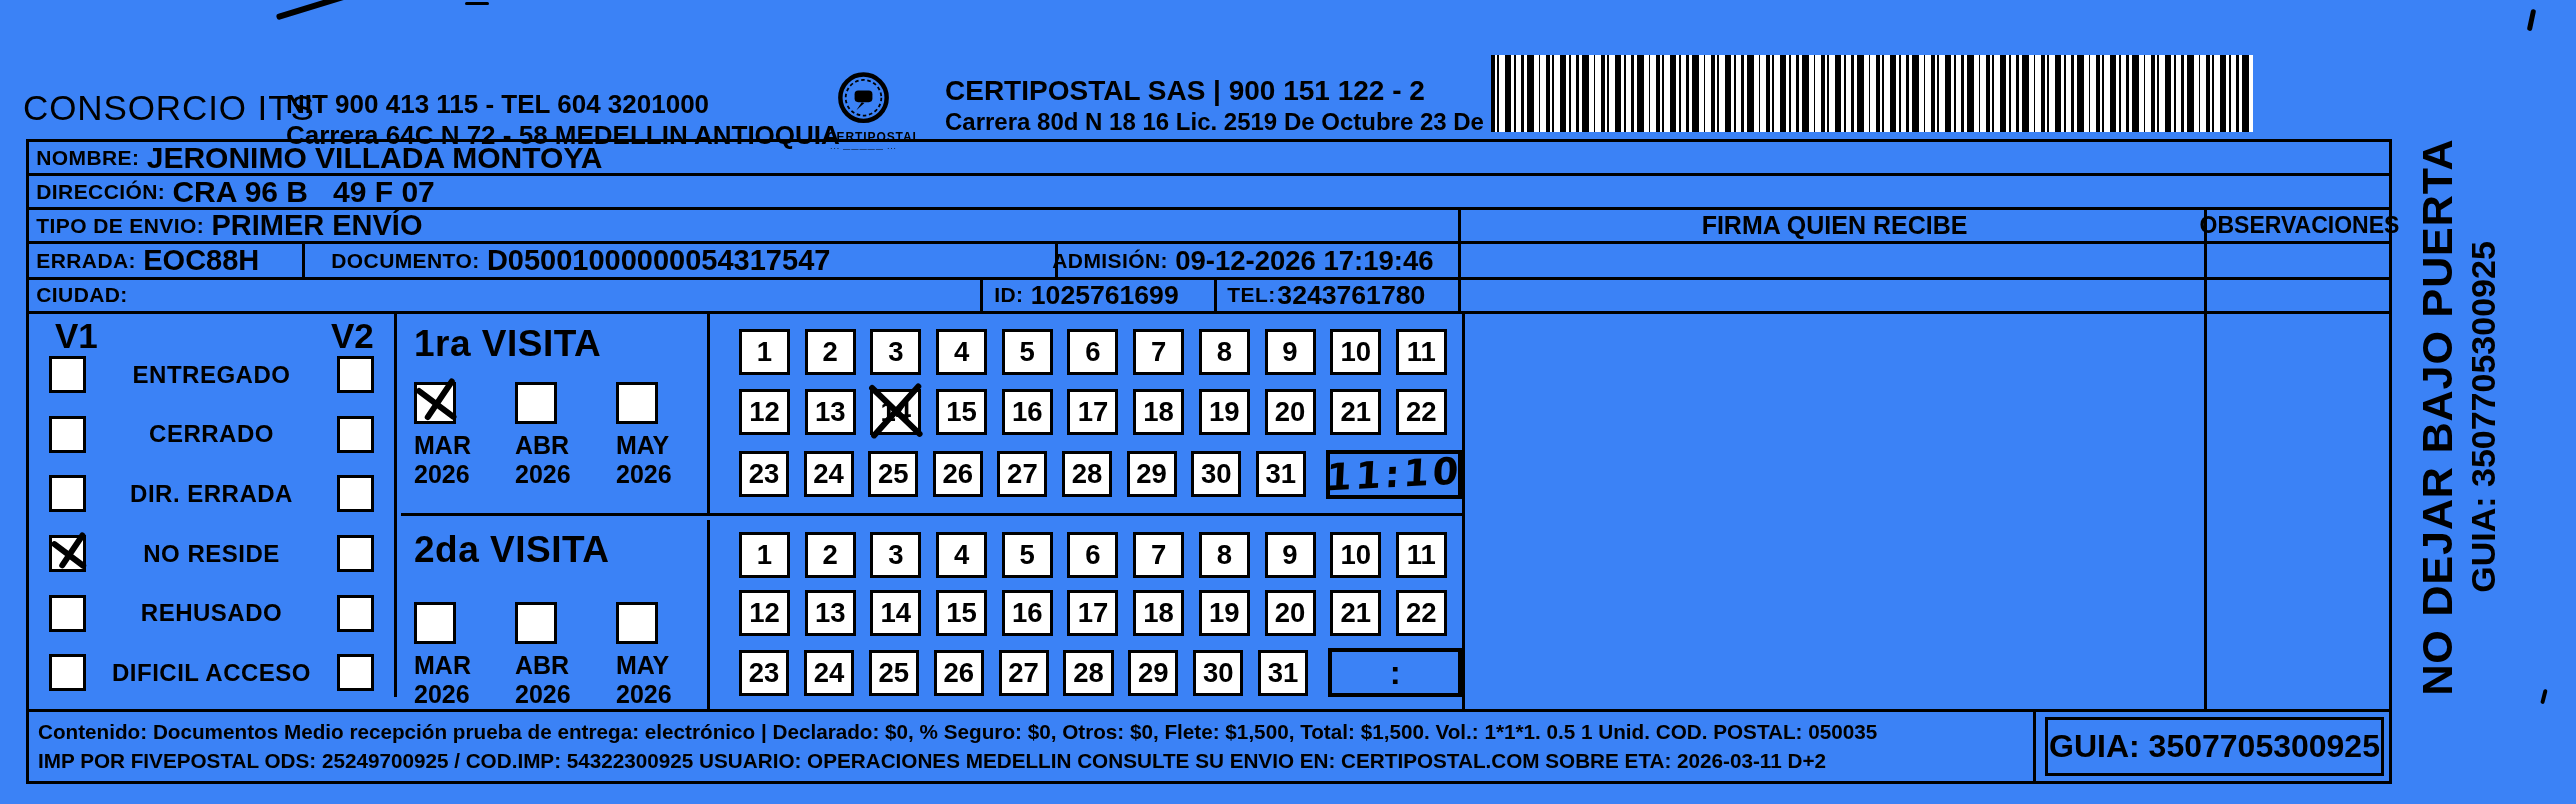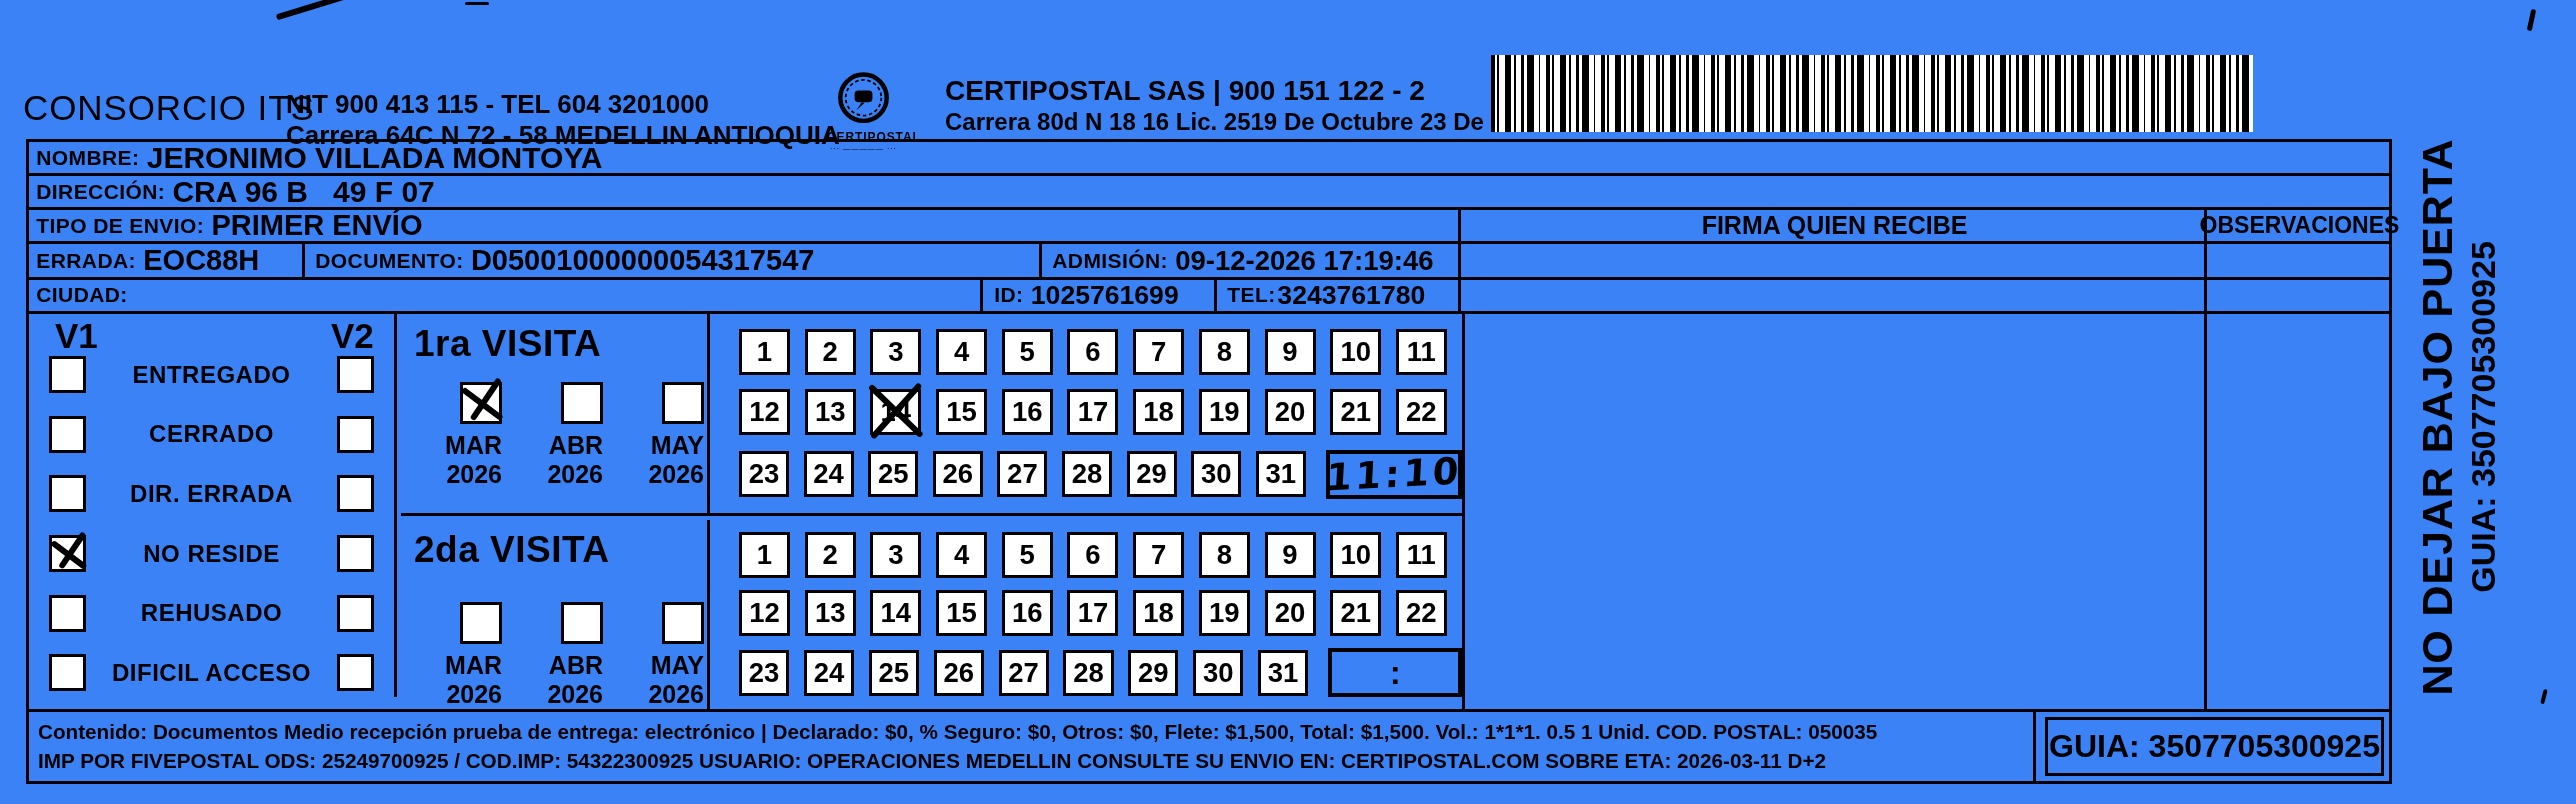--- a/index.html
+++ b/index.html
@@ -41,21 +41,21 @@
   .val { font-size:29px; font-weight:600; white-space:nowrap; }
   .r1 { top:0; height:34px; } .r2 { top:34px; height:34px; }
   .r3 { top:68px; height:34px; border-bottom:3.7px solid #000; }
   .r4 { top:102px; height:36px; } .r5 { top:137px; height:35px; }
   .row-plain { display:block; }
   .c-tipo { left:0; width:1432px; border-right:3.7px solid #000; }
   .c-firmah { left:1436px; width:742px; border-right:3.7px solid #000; justify-content:center; }
   .c-obsh { left:2181px; right:0; justify-content:center; }
   .hdr-cell { font-weight:700; font-size:25px; }
   .c-placa { left:0; width:276px; border-right:3.7px solid #000; }
-  .c-doc { left:279px; width:734px; border-right:3.7px solid #000; }
+  .c-doc { left:295px; width:734px; border-right:3.7px solid #000; }
   .c-adm { left:1016px; width:416px; border-right:3.7px solid #000; }
   .c-ciudad { left:0; width:954px; border-right:3.7px solid #000; }
   .c-id { left:958px; width:230px; border-right:3.7px solid #000; }
   .c-tel { left:1191px; width:241px; border-right:3.7px solid #000; }
   .firma-empty { position:absolute; left:1436px; top:102px; width:742px; height:465px; border-right:3.7px solid #000; }
   .obs-empty { position:absolute; left:2181px; top:102px; right:0; height:465px; }
 
   
   .visits { position:absolute; left:0; top:172px; width:1436px; height:395px; border-right:3.7px solid #000; }
   .v1v2 { position:absolute; left:0; top:0; bottom:12px; width:368px; border-right:3.7px solid #000; }
@@ -71,21 +71,21 @@
     width:136%; height:5.5px; background:#000; border-radius:3.7px; }
   .hand-x::before { transform:rotate(37deg); } .hand-x::after { transform:rotate(-56deg) translateX(5.5px); }
 
   .visit { position:absolute; left:372px; right:0; }
   .visit1 { top:0; height:202px; border-bottom:3.7px solid #000; }
   .visit2 { top:206px; bottom:0; }
   .visit-label { position:absolute; left:0; top:0; bottom:0; width:309px; border-right:3.7px solid #000; padding:9.2px 0 0 13px; }
   .visit-title { font-size:37px; font-weight:700; letter-spacing:0.5px; }
   .months { display:flex; gap:13px; margin-top:16.5px; }
   .visit2 .months { margin-top:31px; }
-  .month { display:flex; flex-direction:column; align-items:flex-end; width:88px; }
+  .month { display:flex; flex-direction:column; align-items:flex-start; width:88px; }
   .month-label { font-size:25px; font-weight:700; margin-top:7.3px; }
   .month-year { font-size:25px; font-weight:700; }
   .day-grid { position:absolute; left:312px; right:0; top:0; bottom:0;
     display:flex; flex-direction:column; justify-content:space-evenly; padding-left:26px; }
   .day-row { display:flex; gap:14.7px; align-items:center; }
   .day-cell { width:51px; height:46px; border:3.7px solid #000; display:flex; align-items:center;
     justify-content:center; font-size:27.5px; font-weight:700; position:relative; background:#fff; }
   .day-cell.crossed::before, .day-cell.crossed::after { content:""; position:absolute; left:-30%; top:40%;
     width:160%; height:5.5px; background:#000; border-radius:3.7px; }
   .day-cell.crossed::before { transform:rotate(44deg); }

